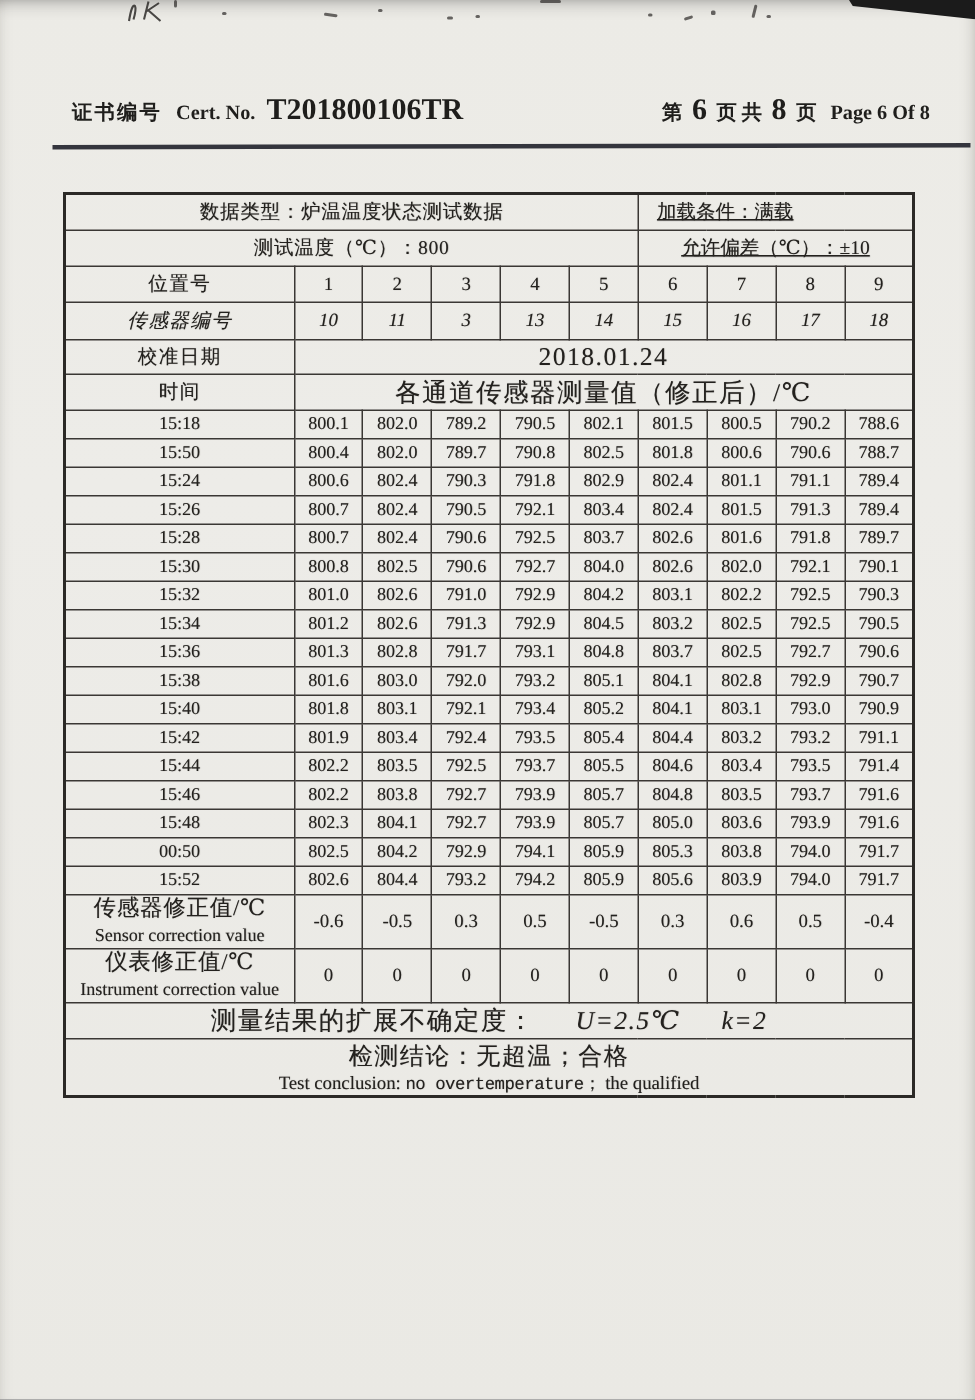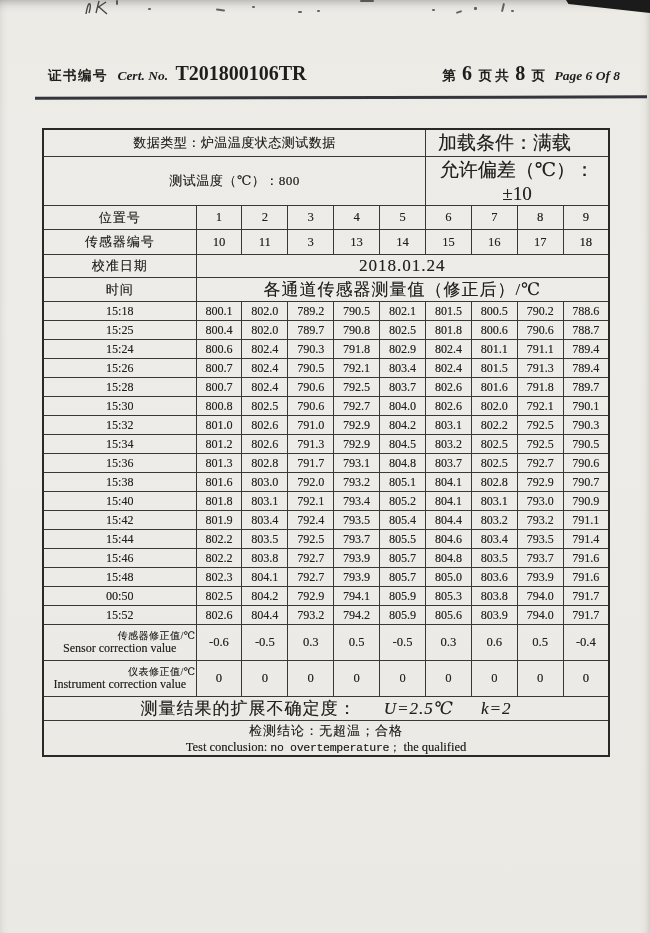--- a/index.html
+++ b/index.html
@@ -10,45 +10,45 @@
     box-shadow:inset -8px 0 10px -8px rgba(60,55,45,.25), inset 0 10px 12px -10px rgba(40,40,40,.45), inset 8px 0 10px -9px rgba(60,55,45,.15);
   }
   
   .wedge{position:absolute;top:0;right:0;width:84px;height:14px;background:#1b1b1b;
          clip-path:polygon(0 0,100% 0,100% 92%,3% 28%);}
   .speck{position:absolute;background:#2c2a28;opacity:.7;border-radius:1px;}
   .hand{position:absolute;top:-1px;left:82px;opacity:.85;}
   
   .hdr{position:absolute;top:62px;left:48px;right:26px;display:flex;justify-content:space-between;align-items:baseline;font-size:13.5px;font-weight:bold;}
   .hdr .zh{letter-spacing:1.5px;}
-  .hdr .it{font-style:italic;margin:0 4px 0 6px;}
+  .hdr .it{margin:0 4px 0 6px;}
   .hdr .num{font-size:20px;}
   .hdr-right span{margin-left:3px;}
   .rule{position:absolute;top:96px;left:35px;width:612px;height:2.5px;background:#34353d;transform:rotate(-.12deg);}
   
   table.doc{position:absolute;top:128px;left:42px;width:566px;border-collapse:collapse;table-layout:fixed;
             border:2px solid #2b2926;text-shadow:.2px .2px .6px rgba(45,42,38,.45);}
   col.c-label{width:153px;}
   col.c-num{width:45.9px;}
   td{border:1px solid #3a3734;text-align:center;vertical-align:middle;padding:0;font-size:12.5px;color:#23211e;}
-  tr.h24{height:24px;} tr.h25{height:25px;} tr.h23{height:23px;} tr.h21{height:21px;}
+  tr.h24{height:24px;} tr.h25{height:25px;font-style:italic;} tr.h23{height:23px;} tr.h21{height:21px;}
   tr.h36{height:36px;} tr.h22{height:22px;} tr.h34{height:34px;}
   #tb-readings tr{height:19px;}
   #tb-readings td{font-size:12px;}
   .meta-left{text-align:center;font-size:13px;letter-spacing:.5px;}
-  .meta-right{text-align:left;padding-left:12px;font-size:19px;}
+  .meta-right{text-align:left;padding-left:12px;font-size:13px;text-decoration:underline;}
   .meta-center{text-align:center;padding-left:0;}
   .label-cell{font-size:13px;letter-spacing:1px;}
   .two-line{line-height:1.18;letter-spacing:0;}
-  .two-line .cn{font-size:10px;letter-spacing:.5px;text-align:right;}
+  .two-line .cn{font-size:15px;letter-spacing:.5px;}
   .two-line .en{font-size:12px;letter-spacing:0;}
   .wide-cell{font-size:17px;letter-spacing:1px;}
   .ital{font-style:italic;}
   .sp{margin-left:22px;}
-  .concl-cn{font-size:13px;letter-spacing:1px;padding-top:1px;}
+  .concl-cn{font-size:16px;letter-spacing:1px;padding-top:1px;}
   .concl-en{font-size:12.5px;}
   .mono{font-family:"Liberation Mono","DejaVu Sans Mono",monospace;font-size:11.5px;letter-spacing:-0.3px;}
 </style>
 </head>
 <body>
 
 <div class="page">
 
   <div class="wedge"></div>
   <svg class="hand" width="34" height="18" viewBox="0 0 34 18">
@@ -147,21 +147,21 @@
           <td>802.0</td>
           <td>789.2</td>
           <td>790.5</td>
           <td>802.1</td>
           <td>801.5</td>
           <td>800.5</td>
           <td>790.2</td>
           <td>788.6</td>
         </tr>
         <tr>
-          <td>15:25</td>
+          <td>15:50</td>
           <td>800.4</td>
           <td>802.0</td>
           <td>789.7</td>
           <td>790.8</td>
           <td>802.5</td>
           <td>801.8</td>
           <td>800.6</td>
           <td>790.6</td>
           <td>788.7</td>
         </tr>

